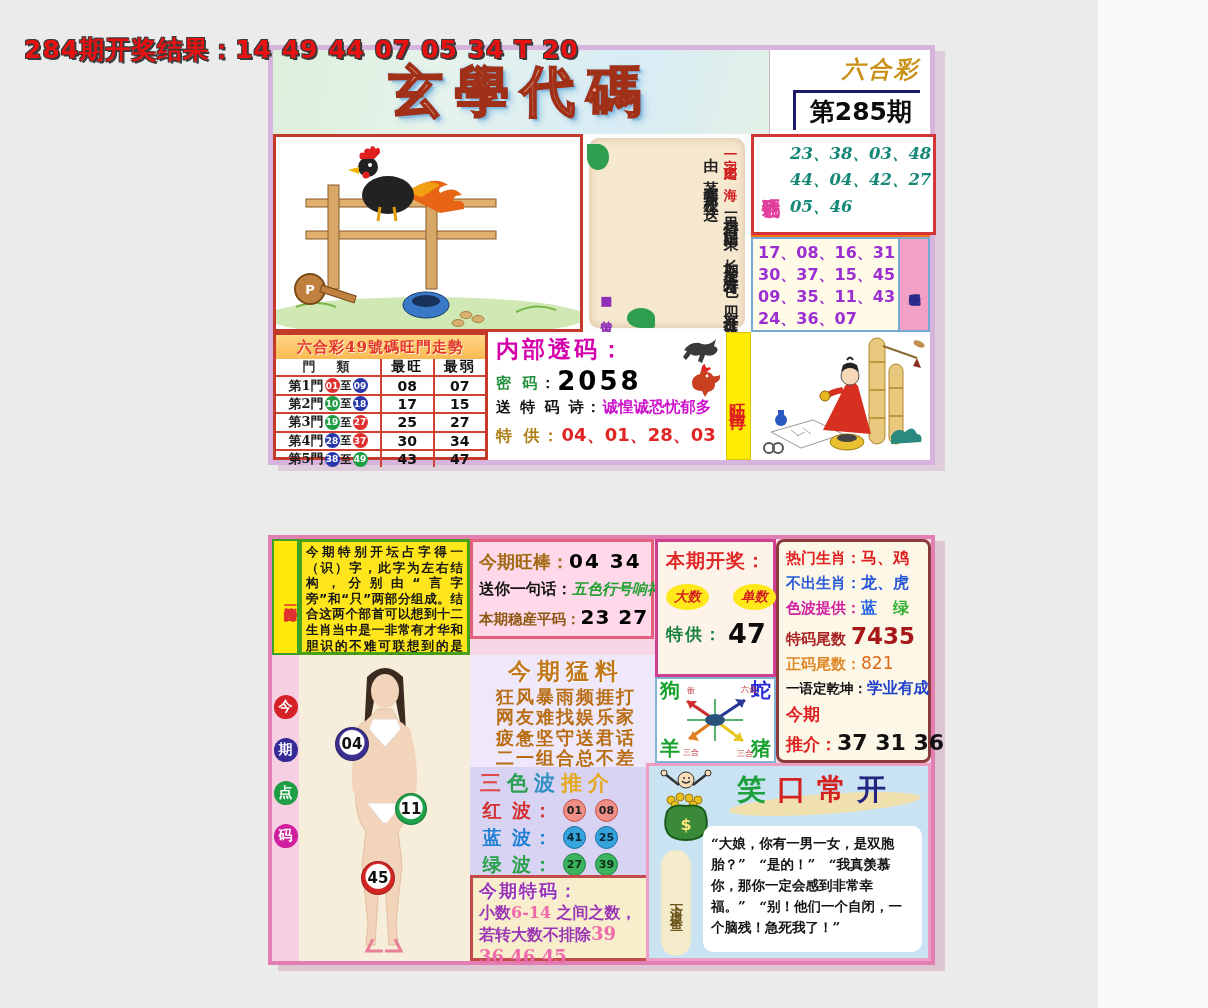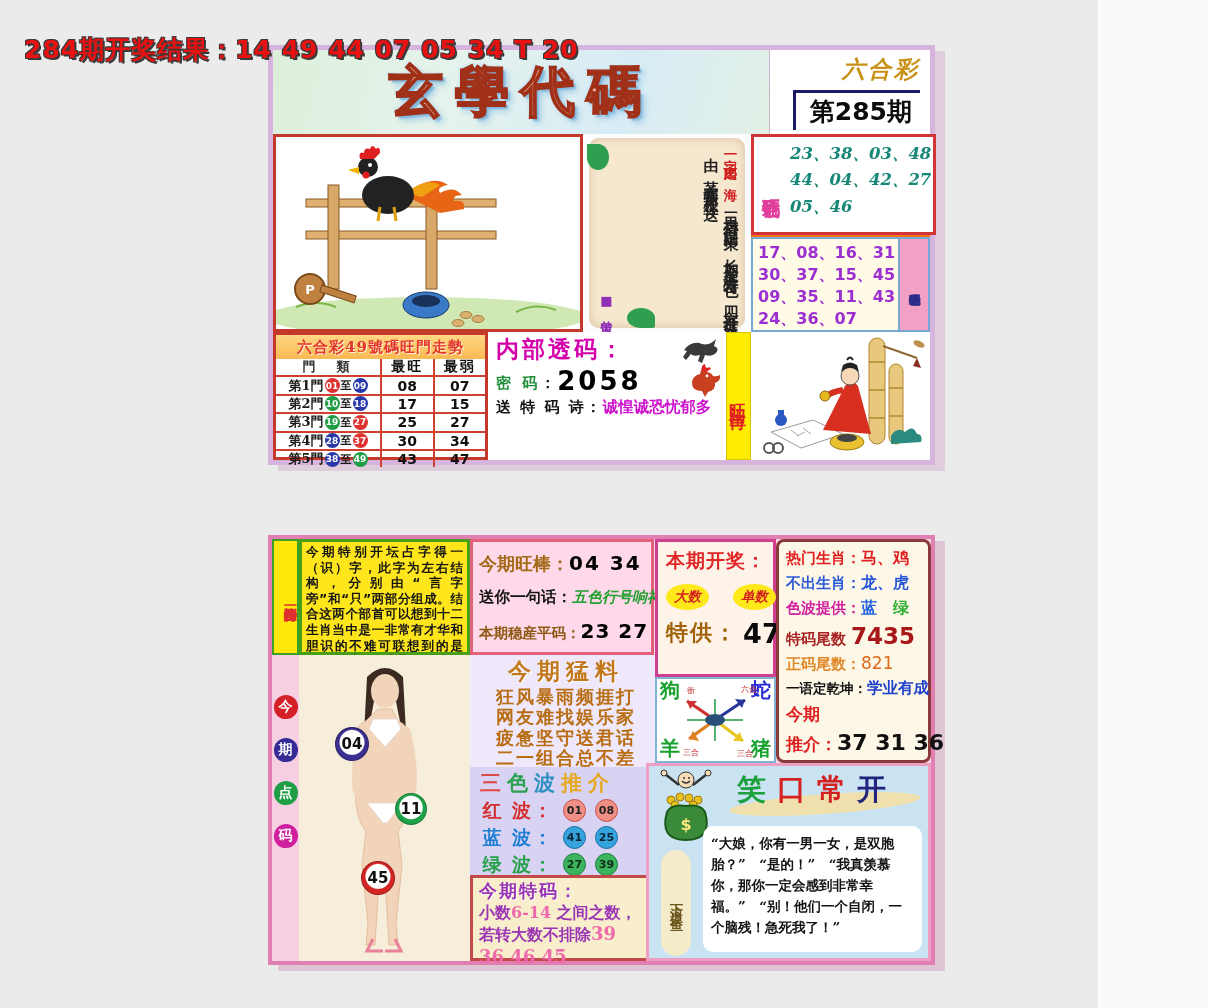--- a/index.html
+++ b/index.html
@@ -112,21 +112,21 @@
   #photo-area{left:27px;top:116px;width:171px;height:306px;background:#f6eddb;overflow:hidden;}
   .pball{position:absolute;border-radius:50%;display:flex;align-items:center;justify-content:center;
     color:#101010;font-weight:bold;font-size:15px;border:1px solid rgba(0,0,0,.25);}
   #pball-04{left:36px;top:72px;width:32px;height:32px;
     background:radial-gradient(circle at 50% 45%,#fff 0 50%,#3a2f8f 55%);}
   #pball-11{left:96px;top:138px;width:30px;height:30px;
     background:radial-gradient(circle at 50% 45%,#fff 0 50%,#1fa34a 55%);}
   #pball-45{left:62px;top:206px;width:32px;height:32px;
     background:radial-gradient(circle at 50% 45%,#fff 0 50%,#d42525 55%);}
 
-  #hint-box{left:198px;top:0;width:184px;height:116px;background:#ffd9e9;border:3px solid #e4607c;
+  #hint-box{left:198px;top:0;width:184px;height:100px;background:#ffd9e9;border:3px solid #e4607c;
     padding:4px 6px;display:flex;flex-direction:column;justify-content:space-around;white-space:nowrap;}
   .h1l{color:#a26a16;font-family:"DejaVu Serif",serif;font-weight:bold;font-size:18px;}
   .h1v{color:#000;font-weight:bold;font-size:20px;letter-spacing:2px;}
   .h2l{color:#141414;font-family:"DejaVu Serif",serif;font-weight:bold;font-size:15.5px;}
   .h2v{color:#23a032;font-style:italic;font-weight:bold;font-size:15px;font-family:"DejaVu Serif",serif;}
   .h3l{color:#8d5813;font-family:"DejaVu Serif",serif;font-weight:bold;font-size:14.5px;}
   .h3v{color:#000;font-weight:bold;font-size:20px;letter-spacing:1px;}
 
   #meng-box{left:198px;top:116px;width:192px;height:112px;background:#efe8fb;text-align:center;
     padding-top:1px;}
@@ -156,21 +156,21 @@
   .sp-purple{color:#9a35b5;} .sp-pink{color:#ef6aac;}
 
   #draw-box{left:383px;top:0;width:121px;height:138px;background:#fdf3e9;border:3px solid #cf3f8f;
     padding:6px 4px 4px 8px;}
   #draw-title{color:#e02525;font-size:19px;font-weight:bold;font-family:"DejaVu Serif",serif;
     letter-spacing:1px;white-space:nowrap;}
   #draw-badges{display:flex;gap:24px;margin:10px 0 8px 0;}
   .dbadge{background:#ffe81a;color:#d42020;font-style:italic;font-weight:bold;font-size:13.5px;
     padding:4px 8px;border-radius:50%;font-family:"DejaVu Serif",serif;white-space:nowrap;}
   #draw-supply{white-space:nowrap;}
-  .ds-lab{color:#a16207;font-weight:bold;font-size:22px;font-family:"DejaVu Serif",serif;letter-spacing:2px;}
+  .ds-lab{color:#15803d;font-weight:bold;font-size:17px;font-family:"DejaVu Serif",serif;letter-spacing:2px;}
   .ds-val{color:#0a0a0a;font-weight:bold;font-size:27px;vertical-align:-3px;}
 
   #compass-box{left:383px;top:138px;width:121px;height:86px;background:#fff;border:2px solid #7fb4d8;}
   .cz{position:absolute;font-size:20px;font-weight:bold;font-family:"DejaVu Serif",serif;}
   #cz-tl{left:3px;top:-2px;color:#17a12e;} #cz-tr{right:3px;top:-2px;color:#2b2bd4;}
   #cz-bl{left:3px;bottom:-1px;color:#17a12e;} #cz-br{right:3px;bottom:-1px;color:#17a12e;}
 
   #hot-box{left:504px;top:0;width:155px;height:224px;background:#fcf7e7;border:3px solid #8a3a3a;
     border-radius:8px;padding:6px 6px 4px 7px;display:flex;flex-direction:column;
     justify-content:space-between;white-space:nowrap;}
@@ -343,20 +343,21 @@
   <div class="abs" id="inner-box">
     <div id="inner-title">内部透码：</div>
     <svg id="inner-animals" viewBox="0 0 42 64">
       <path d="M4 14 q8 -10 18 -6 q8 2 14 -5 l-2 7 q6 2 2 7 q-4 4 -11 2 l-3 8 -4 -2 2 -6 q-7 2 -9 -1 l-5 6 -3 -3 4 -6 z" fill="#3a3a3a"></path>
       <path d="M20 38 q-8 2 -8 9 q0 8 10 8 l3 6 3 -5 q8 -2 7 -9 q6 -2 5 -8 q-4 2 -7 1 q-2 -4 -7 -4 l2 -4 -4 2 -2 -3 z" fill="#c84020"></path>
       <path d="M22 34 q-1 -5 3 -6 q0 3 2 4 q3 -2 4 1 q-3 1 -4 3 z" fill="#e02020"></path>
       <circle cx="27" cy="40" r="1.4" fill="#fff"></circle>
     </svg>
     <div class="inner-row"><span class="lab-green">密 码</span><span class="lab-black">：</span><span class="val-pass">2058</span></div>
     <div class="inner-row"><span class="lab-black">送 特 码 诗</span><span class="lab-black">：</span><span class="val-magenta">诚惶诚恐忧郁多</span></div>
+    <div class="inner-row" style="margin-top:5px;"><span class="lab-gold">特 供</span><span class="lab-gold">：</span><span class="val-red">04、01、28、03</span></div>
   </div>
 
   <div class="abs" id="zstrip">旺门生肖</div>
 
   <div class="abs" id="fortune-box">
     <svg width="175" height="124" viewBox="0 0 175 124">
       <rect x="118" y="6" width="16" height="106" rx="8" fill="#e8c87c" stroke="#b08830"></rect>
       <rect x="138" y="32" width="14" height="80" rx="7" fill="#e8c87c" stroke="#b08830"></rect>
       <path d="M118 30 h16 M118 58 h16 M118 86 h16 M138 56 h14 M138 84 h14" stroke="#b08830" stroke-width="1.5"></path>
       <path d="M132 14 L166 26" stroke="#8a6a30" stroke-width="2"></path>

